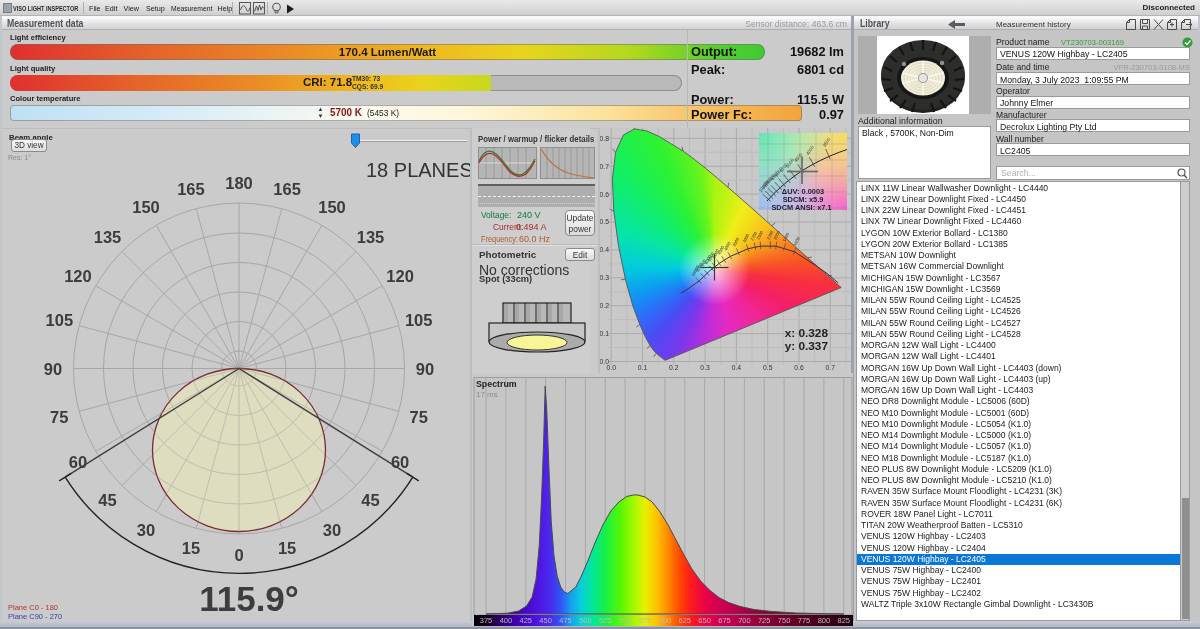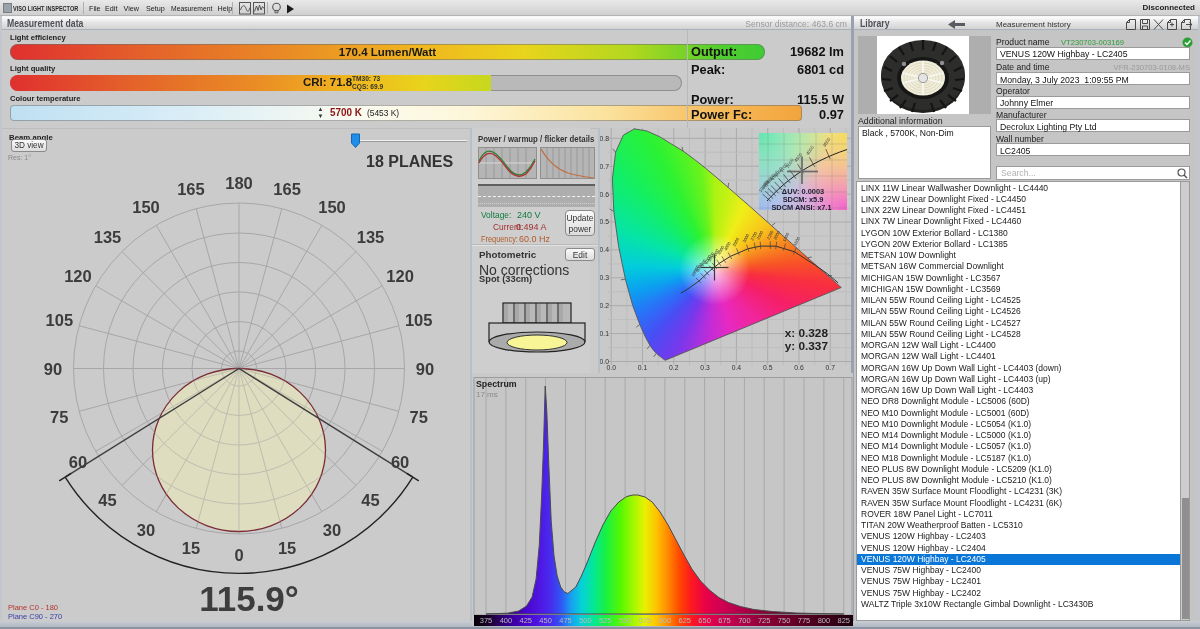--- a/index.html
+++ b/index.html
@@ -142,21 +142,21 @@
 <text x="6" y="482" font-family="Liberation Sans, sans-serif" font-size="7.5" fill="#b3342e">Plane C0 - 180</text>
 <text x="6" y="490.5" font-family="Liberation Sans, sans-serif" font-size="7.5" fill="#3a41a8">Plane C90 - 270</text>
 </svg>
 <div class="abs" style="left:9px;top:133px;font-size:7.8px;font-weight:bold;color:#222">Beam angle</div>
 <div class="abs btn" style="left:11px;top:139px;width:36px;height:13px;font-size:8.2px;line-height:12px">3D view</div>
 <div class="abs" style="left:8px;top:154px;font-size:7px;color:#8a8a8a">Res: 1°</div>
 <div class="abs" style="left:352px;top:140px;width:115px;height:2px;background:#f2f2f2;border-bottom:1px solid #9a9a9a"></div>
 <svg class="abs" style="left:350px;top:133px" width="11" height="16">
     <path d="M1.5 1 h8 v9 l-4 4.5 l-4 -4.5 Z" fill="#1e8ee8" stroke="#1466b4" stroke-width="1"></path>
   </svg>
-<div class="abs" style="left:366px;top:153px;font-size:16px;font-weight:bold;color:#333">18 PLANES</div>
+<div class="abs" style="left:366px;top:159px;font-size:20px;font-weight:normal;color:#333">18 PLANES</div>
 
 <div class="abs" style="left:470px;top:128px;width:2px;height:493px;background:#b9bfc7"></div>
 <div class="abs" style="left:472px;top:128px;width:118px;height:245px;background:#cecece">
   <div class="abs" style="left:6px;top:6px;font-size:9.3px;font-weight:bold;color:#333;white-space:nowrap;transform:scaleX(0.84);transform-origin:0 0">Power / warmup / flicker details</div>
 
   <svg class="abs" style="left:6px;top:19px" width="59" height="32">
     <rect x="0.5" y="0.5" width="58" height="31" fill="#b5b5b5" stroke="#8f8f8f"></rect>
     <g stroke="#999" stroke-width="1">
         <line x1="8" y1="1" x2="8" y2="31"></line>
         <line x1="16" y1="1" x2="16" y2="31"></line>

